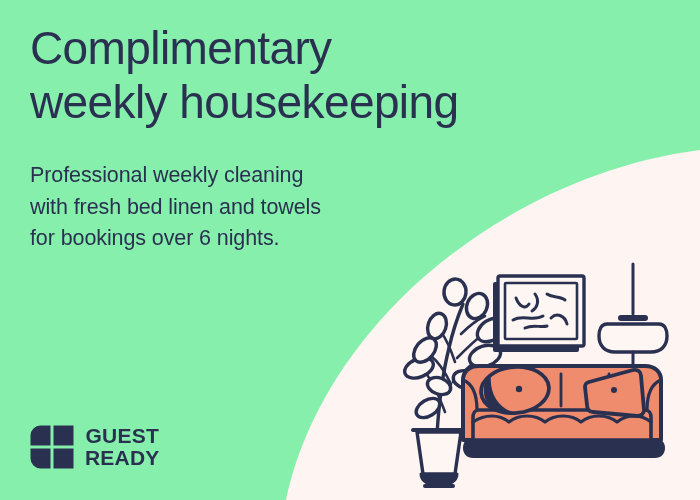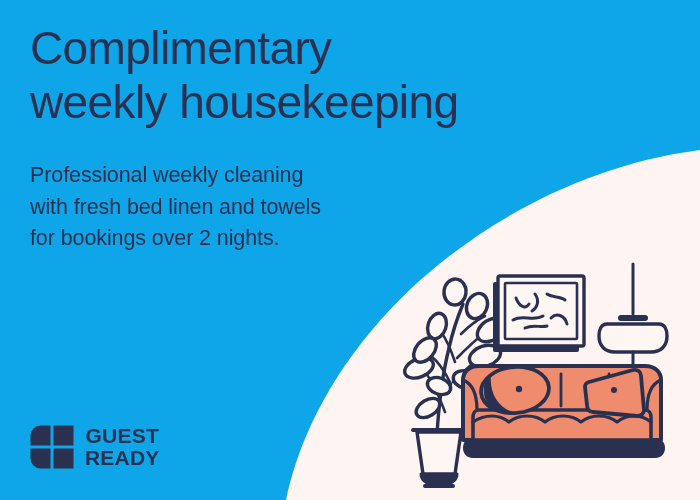--- a/index.html
+++ b/index.html
@@ -7,21 +7,21 @@
   body {
     font-family: "Liberation Sans", sans-serif;
     background:#FDEAE5;
     overflow:hidden;
     position:relative;
   }
   #banner {
     position:relative;
     width:700px;
     height:500px;
-    background:#0ea5e9;
+    background:#86efac;
     overflow:hidden;
   }
   
   #swoosh {
     position:absolute;
     inset:0;
     width:700px;
     height:500px;
     pointer-events:none;
   }
@@ -93,21 +93,21 @@
     <path d="M700,150 C560,168 440,248 372,330 C320,392 296,452 286,500 L700,500 Z" fill="#FEF4F1"></path>
   </svg>
 
   <div id="content">
 
     <div class="headline">Complimentary
 weekly housekeeping</div>
 
     <div class="subhead">Professional weekly cleaning
 with fresh bed linen and towels
-for bookings over 2 nights.</div>
+for bookings over 6 nights.</div>
 
     <div class="logo">
       <svg class="logo-mark" viewBox="0 0 44 44" aria-hidden="true">
 
         <path d="M20.5,0.5 L20.5,20.5 L0.5,20.5 L0.5,10.5 A10,10 0 0 1 10.5,0.5 Z" fill="#2A3150"></path>
 
         <path d="M23.5,0.5 L43.5,0.5 L43.5,20.5 L23.5,20.5 A0,0 0 0 1 23.5,20.5 Z" fill="#2A3150"></path>
 
         <path d="M0.5,23.5 L20.5,23.5 L20.5,43.5 L10.5,43.5 A10,10 0 0 1 0.5,33.5 Z" fill="#2A3150"></path>
 

